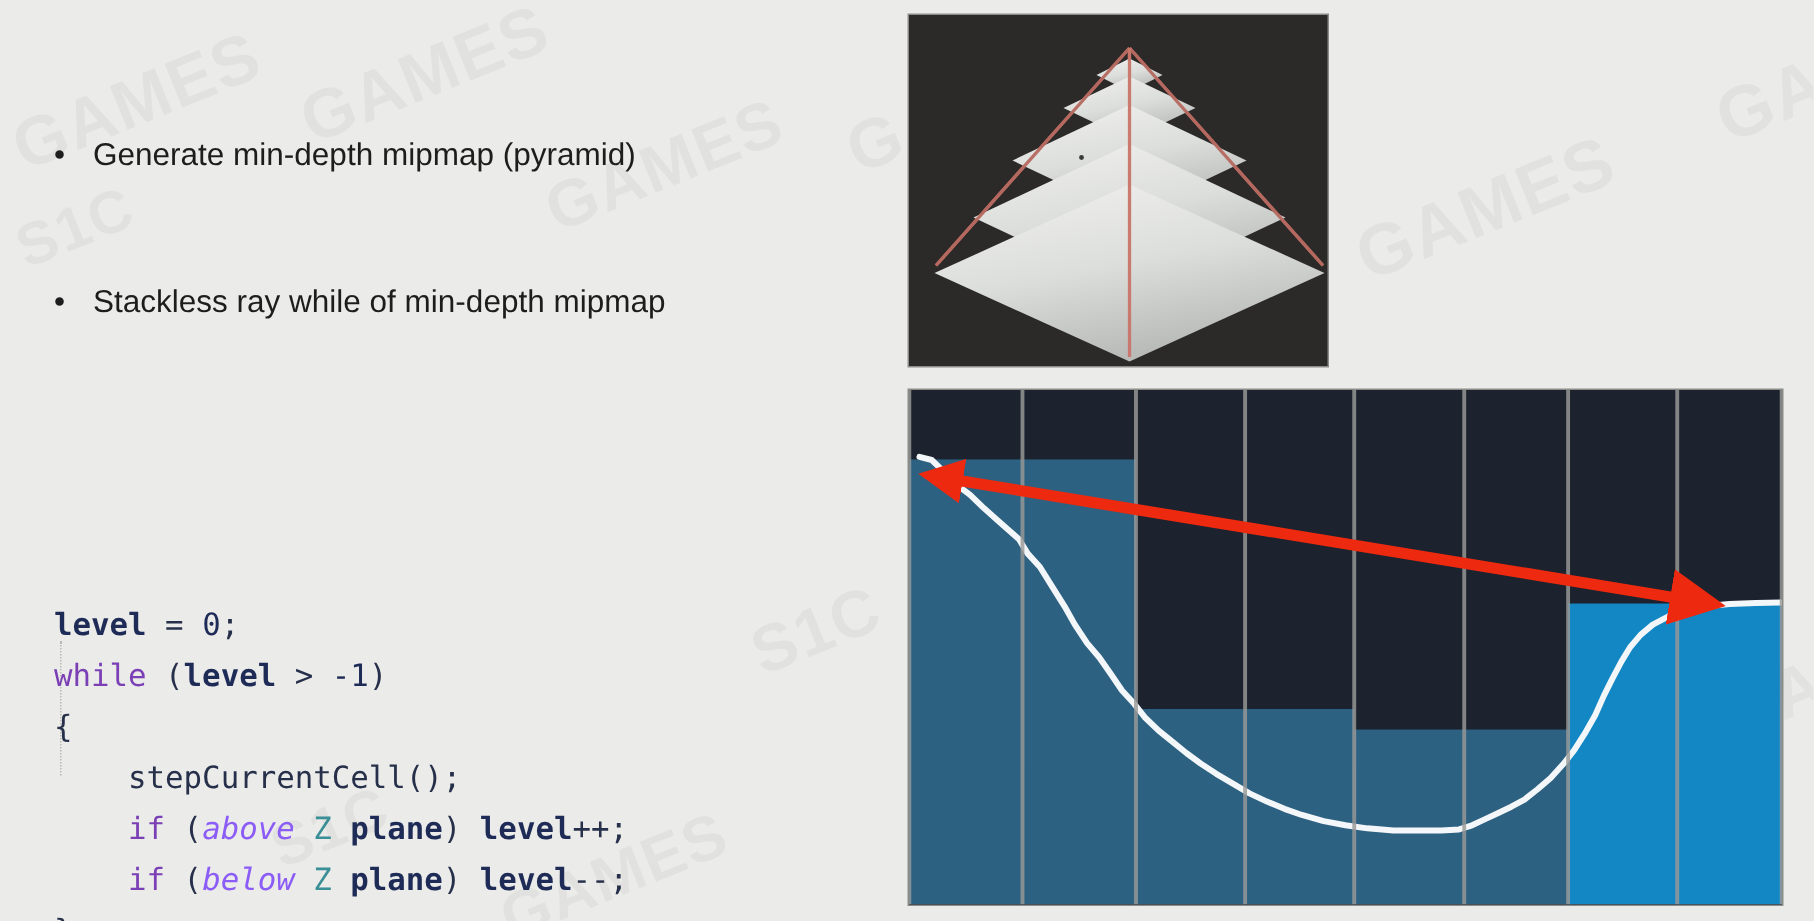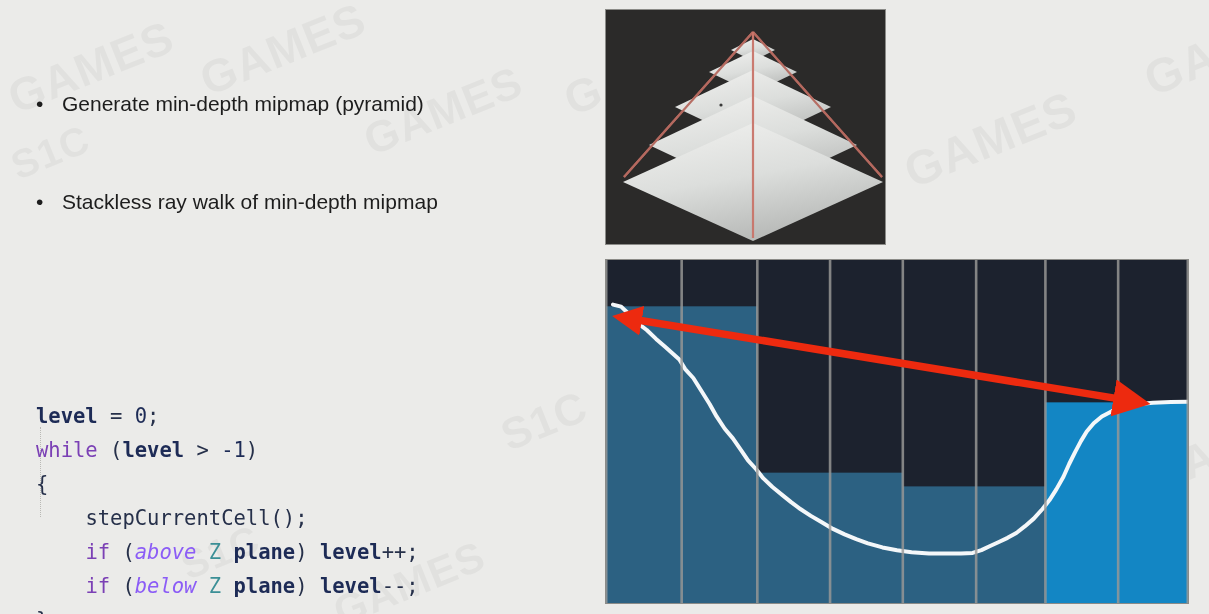--- a/index.html
+++ b/index.html
@@ -129,21 +129,21 @@
       <div class="wm" style="left: 1142px; top: 420px; font-size: 46px; transform: rotate(-22deg);">GAMES</div>
     </div>
 
 
   <div class="bullet-row" id="bullet-0">
     <span class="dot">•</span>
     <span>Generate min-depth mipmap (pyramid)</span>
   </div>
   <div class="bullet-row" id="bullet-1">
     <span class="dot">•</span>
-    <span>Stackless ray walk of min-depth mipmap</span>
+    <span>Stackless ray while of min-depth mipmap</span>
   </div>
 
   <div id="code">
     <div id="indent-guide"></div>
   <div class="ln"><span class="id">level</span><span class="punc"> = </span><span class="num">0</span><span class="punc">;</span></div><div class="ln"><span class="kw">while</span><span class="punc"> (</span><span class="id">level</span><span class="punc"> &gt; </span><span class="num">-1</span><span class="punc">)</span></div><div class="ln"><span class="punc">{</span></div><div class="ln"><span class="punc">    </span><span class="fn">stepCurrentCell</span><span class="punc">();</span></div><div class="ln"><span class="punc">    </span><span class="kw">if</span><span class="punc"> (</span><span class="em">above</span><span class="punc"> </span><span class="zv">Z</span><span class="id"> plane</span><span class="punc">) </span><span class="id">level</span><span class="punc">++;</span></div><div class="ln"><span class="punc">    </span><span class="kw">if</span><span class="punc"> (</span><span class="em">below</span><span class="punc"> </span><span class="zv">Z</span><span class="id"> plane</span><span class="punc">) </span><span class="id">level</span><span class="punc">--;</span></div><div class="ln"><span class="punc">}</span></div></div>
 
   <div id="pyramid-figure">
       <svg width="279" height="234" viewBox="0 0 279 234">
         <defs>
           <linearGradient id="layerGrad" x1="0" y1="0" x2="0.4" y2="1">

